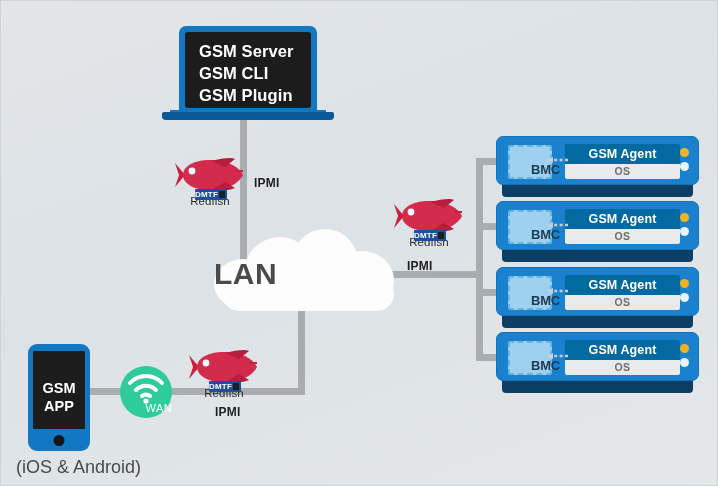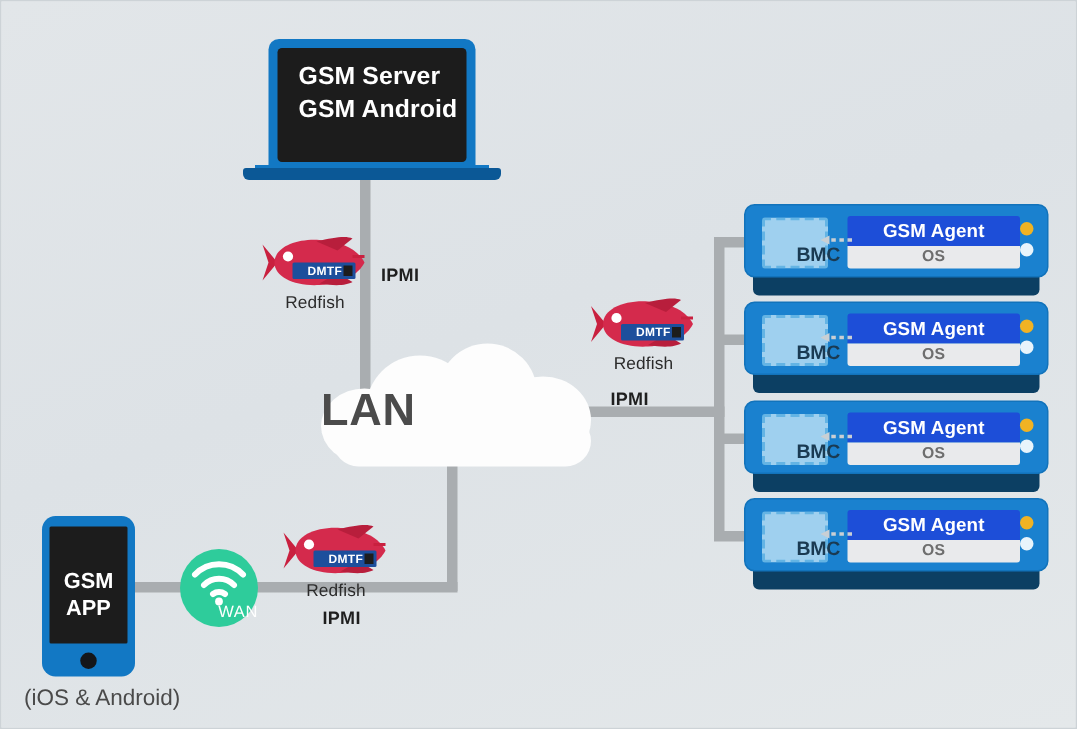--- a/index.html
+++ b/index.html
@@ -135,21 +135,21 @@
     color: #1a3a52;
     letter-spacing: -.2px;
   }
   .agent-stack {
     position: absolute;
     left: 68px; top: 7px;
     width: 115px;
   }
   .agent-bar {
     height: 20px;
-    background: #1d4ed8;
+    background: #0369a1;
     border-radius: 2px 2px 0 0;
     color: #ffffff;
     font-size: 12.5px;
     font-weight: bold;
     text-align: center;
     line-height: 20px;
     letter-spacing: .1px;
   }
   .os-bar {
     height: 15px;
@@ -181,26 +181,26 @@
   .redfish { position: absolute; z-index: 4; width: 74px; }
   .redfish-name {
     text-align: center;
     font-size: 11.5px;
     color: #2b2b2b;
     margin-top: -3px;
     letter-spacing: .1px;
   }
   .dmtf-badge {
     position: absolute;
-    left: 22px; top: 19px;
+    left: 22px; top: 33px;
     background: #1d4f9c;
     color: #ffffff;
     font-size: 8px;
     font-weight: bold;
-    padding: 1px 9px 1px 10px;
+    padding: 1px 9px 1px 0;
     letter-spacing: .2px;
     border-radius: 1px;
     z-index: 3;
   }
   .dmtf-flag {
     position: absolute;
     right: 2px; top: 2px;
     width: 6px; height: 7px;
     background: #1d1d1d;
   }
@@ -242,21 +242,21 @@
     left: 50%; bottom: 5px;
     transform: translateX(-50%);
     width: 11px; height: 11px;
     border-radius: 50%;
     background: #14161a;
   }
   .phone-caption {
     position: absolute;
     top: 113px; left: -12px;
     width: 110px;
-    font-size: 15px;
+    font-size: 18px;
     color: #4a4a4a;
     white-space: nowrap;
   }
 
   
   #wan {
     position: absolute;
     z-index: 4;
     width: 52px; height: 52px;
     border-radius: 50%;
@@ -288,21 +288,22 @@
   <div class="wire wire-h" style="left:475px; top:288px; width:30px;"></div>
   <div class="wire wire-h" style="left:475px; top:353px; width:30px;"></div>
 
   <div class="wire wire-h" style="left:80px; top:387px; width:224px;"></div>
   <div class="wire wire-v" style="left:297px; top:305px; height:88px;"></div>
 
   <div id="laptop" style="left:178px; top:25px;">
     <div class="laptop-lid">
       <div class="laptop-screen">
         <div class="line">GSM Server</div>
-        <div class="line">GSM Android</div>
+        <div class="line">GSM CLI</div>
+        <div class="line">GSM Plugin</div>
       </div>
     </div>
     <div class="laptop-base-top"></div>
     <div class="laptop-base-inner"></div>
   </div>
 
   <div id="cloud" style="left:213px; top:228px;">
     <div class="cloud-body">
       <i style="left:0px;   top:30px; width:58px; height:50px;"></i>
       <i style="left:30px;  top:8px;  width:72px; height:72px;"></i>

